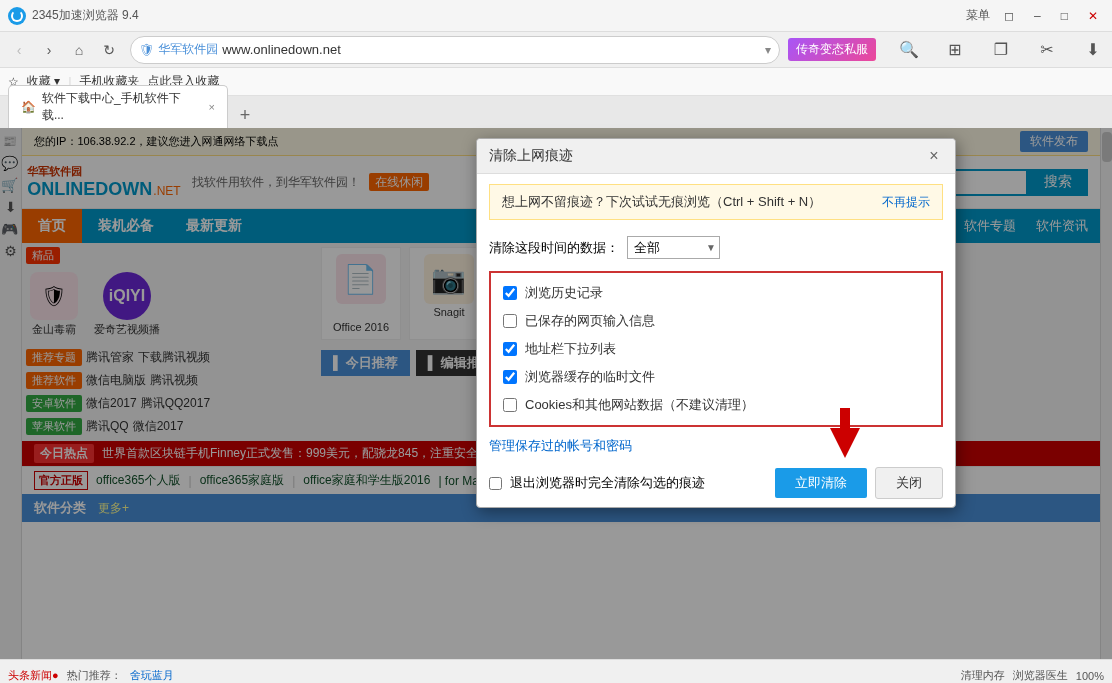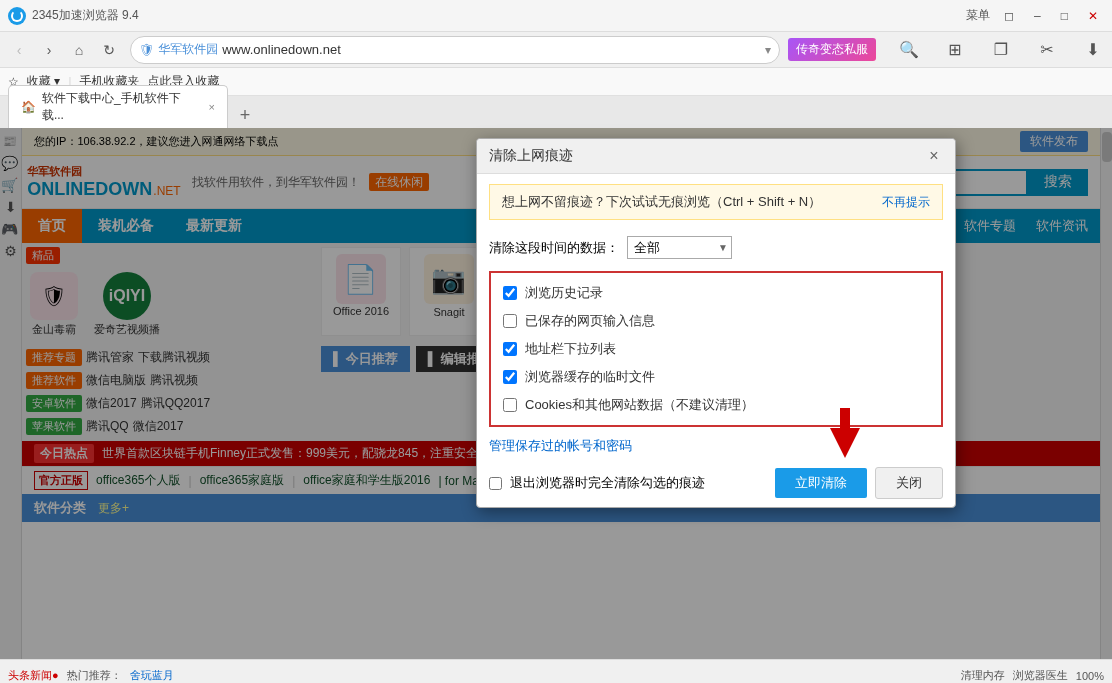--- a/index.html
+++ b/index.html
@@ -324,21 +324,21 @@
     
     .modal-time-row {
       padding: 6px 12px;
       display: flex;
       align-items: center;
       gap: 8px;
       font-size: 13px;
     }
     .time-select {
       border: 1px solid #aaa;
-      padding: 3px 32px 3px 6px;
+      padding: 3px 20px 3px 6px;
       font-size: 13px;
       background: white;
       cursor: pointer;
       appearance: none;
       -webkit-appearance: none;
       position: relative;
     }
     .time-select-wrap {
       position: relative;
       display: inline-flex;
@@ -534,21 +534,21 @@
         
         <div style="background:#ff3300;color:white;display:inline-block;padding:1px 6px;font-size:11px;border-radius:2px;margin-bottom:4px;">精品</div>
 
         
         <div style="display:flex;gap:8px;margin-bottom:6px;">
           <div class="app-item">
             <div class="app-icon" style="background:#fce4ec;">🛡</div>
             <span class="app-name">金山毒霸</span>
           </div>
           <div class="app-item">
-            <div class="app-icon" style="background:#15803d;border-radius:50%;">
+            <div class="app-icon" style="background:#6d28d9;border-radius:50%;">
               <span style="color:white;font-size:16px;font-weight:bold;">iQIYI</span>
             </div>
             <span class="app-name">爱奇艺视频播</span>
           </div>
         </div>
 
         
         <div style="display:flex;flex-direction:column;gap:2px;">
           <div style="display:flex;align-items:center;gap:4px;padding:2px 0;">
             <span style="background:#ff6600;color:white;padding:1px 6px;font-size:11px;border-radius:2px;white-space:nowrap;">推荐专题</span>
@@ -573,21 +573,21 @@
         </div>
       </div>
 
       <div style="flex:1;padding:4px;">
 
         <div style="display:flex;gap:6px;">
 
           <div style="display:flex;gap:8px;margin-bottom:6px;">
             <div class="word-card">
               <div style="width:50px;height:50px;background:#fce4ec;border-radius:6px;display:flex;align-items:center;justify-content:center;font-size:28px;">📄</div>
-              <span style="font-size:11px;color:#333;text-align:center;margin-top:1px;">Office 2016</span>
+              <span style="font-size:11px;color:#333;text-align:center;margin-top:17px;">Office 2016</span>
             </div>
             <div class="word-card">
               <div style="width:50px;height:50px;background:#fff3e0;border-radius:6px;display:flex;align-items:center;justify-content:center;font-size:28px;">📷</div>
               <span style="font-size:11px;color:#333;text-align:center;margin-top:2px;">Snagit</span>
             </div>
           </div>
 
           <div style="flex:1;display:flex;flex-direction:column;gap:2px;">
             <div style="display:flex;flex-wrap:wrap;gap:4px;">
               <span style="background:#e3f2fd;color:#1565c0;border:1px solid #bbdefb;padding:2px 8px;font-size:12px;cursor:pointer;border-radius:2px;">软件下载区</span>

